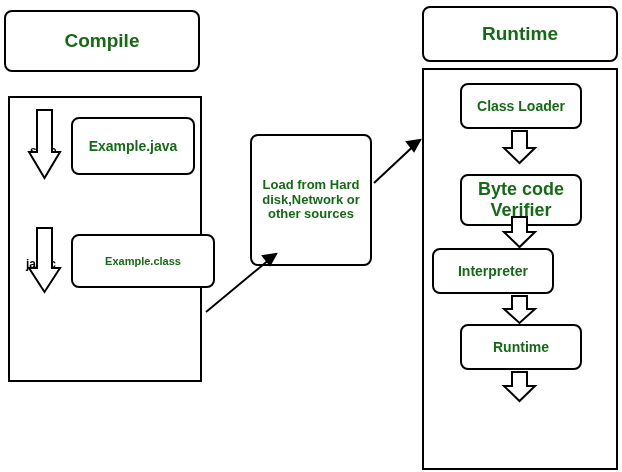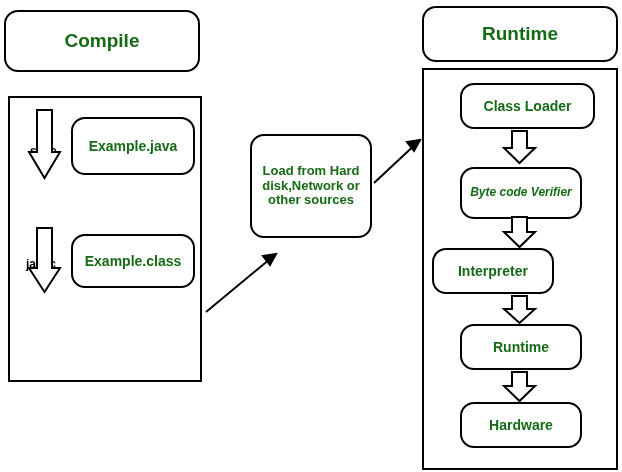--- a/index.html
+++ b/index.html
@@ -12,21 +12,21 @@
     width: 622px;
     height: 472px;
     background: #ffffff;
     font-family: "Liberation Sans", sans-serif;
     overflow: hidden;
   }
   .box {
     position: absolute;
     box-sizing: border-box;
     border: 2px solid #000000;
-    border-radius: 14px;
+    border-radius: 8px;
     background: #ffffff;
     color: #156b15;
     font-weight: bold;
     display: flex;
     align-items: center;
     justify-content: center;
     text-align: center;
     line-height: 1.15;
   }
   .plain-frame {
@@ -69,47 +69,44 @@
   </div>
 
   <div class="plain-frame" style="left:8px; top:96px; width:194px; height:286px;"></div>
 
   <div class="plain-frame" style="left:422px; top:68px; width:196px; height:402px;"></div>
 
   <div class="box" style="left:71px; top:117px; width:124px; height:58px; font-size:14px;">
     <span>Example.java</span>
   </div>
 
-  <div class="box" style="left:71px; top:234px; width:124px; height:54px; font-size:14px;">
+  <div class="box" style="left:71px; top:234px; width:144px; height:54px; font-size:11px;">
     <span>Example.class</span>
   </div>
 
-  <div class="box" style="left:250px; top:134px; width:122px; height:104px; font-size:13px; padding:0 6px;">
+  <div class="box" style="left:250px; top:134px; width:122px; height:132px; font-size:13px; padding:0 6px;">
     <span>Load from Hard disk,Network or other sources</span>
   </div>
 
-  <div class="box" style="left:460px; top:83px; width:135px; height:46px; font-size:14px;">
+  <div class="box" style="left:460px; top:83px; width:122px; height:46px; font-size:14px;">
     <span>Class Loader</span>
   </div>
 
-  <div class="box" style="left:460px; top:167px; width:122px; height:52px; font-size:12px;font-style:italic;">
+  <div class="box" style="left:460px; top:174px; width:122px; height:52px; font-size:18px;">
     <span>Byte code Verifier</span>
   </div>
 
   <div class="box" style="left:432px; top:248px; width:122px; height:46px; font-size:14px;">
     <span>Interpreter</span>
   </div>
 
   <div class="box" style="left:460px; top:324px; width:122px; height:46px; font-size:14px;">
     <span>Runtime</span>
   </div>
 
-  <div class="box" style="left:460px; top:402px; width:122px; height:46px; font-size:14px;">
-    <span>Hardware</span>
-  </div>
 
   <div class="label-text" style="left:30px; top:144px;">save</div>
   <div class="label-text" style="left:26px; top:257px;">javac</div>
 
   <svg class="overlay" viewBox="0 0 622 472">
 
     <g>
       <path d="M37,110 L52,110 L52,152 L60,152 L44.5,178 L29,152 L37,152 Z" fill="#ffffff" stroke="#000000" stroke-width="2" stroke-linejoin="miter"></path>
     </g>
 

